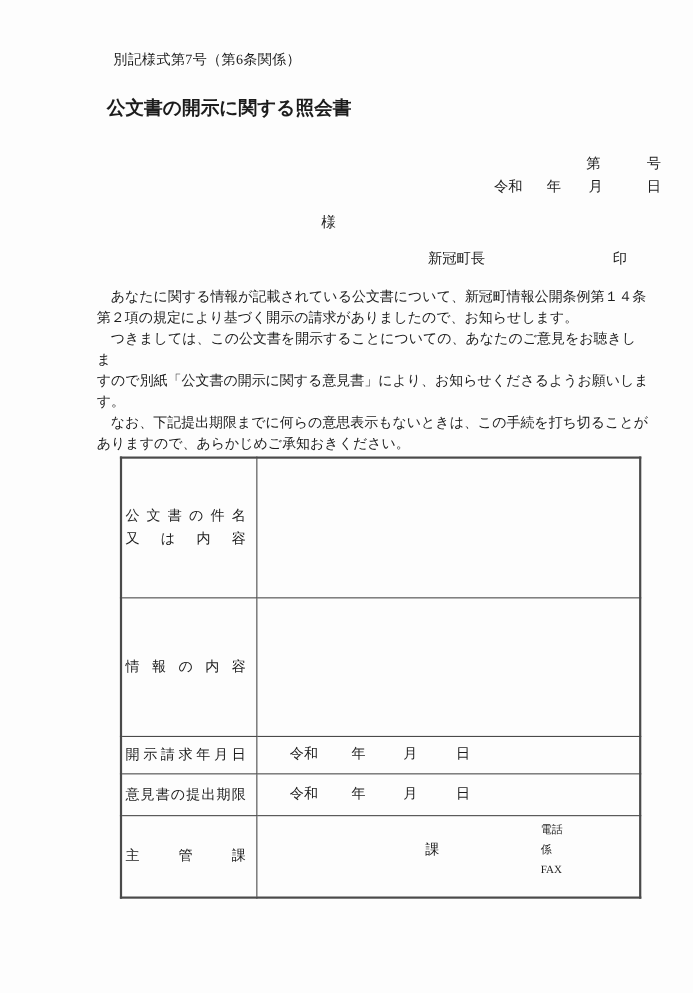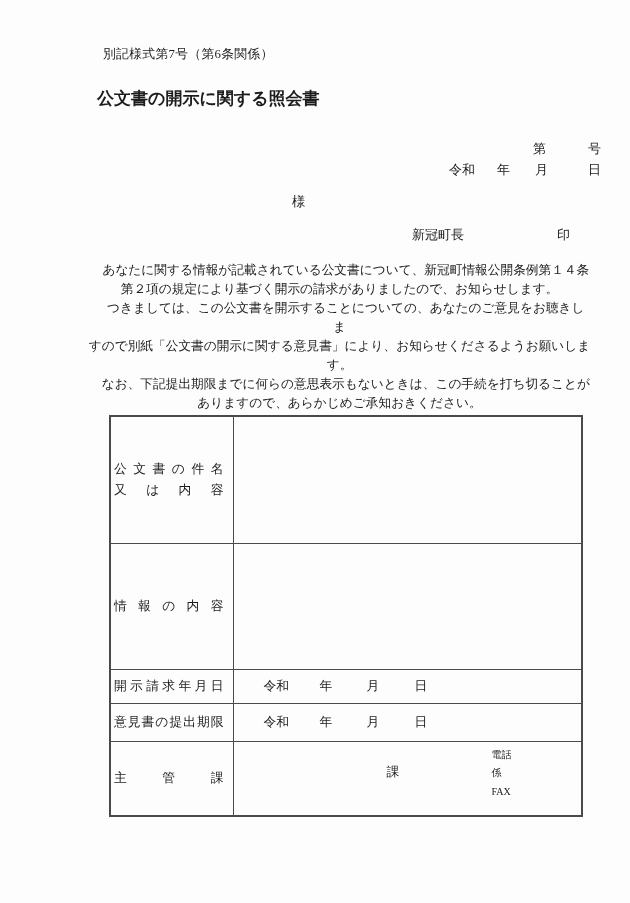--- a/index.html
+++ b/index.html
@@ -5,38 +5,38 @@
   html, body { margin: 0; padding: 0; background: #fcfcfc; }
   .page {
     position: relative;
     width: 630px;
     height: 903px;
     background: #fdfdfd;
     font-family: "Liberation Serif", "DejaVu Serif", serif;
     color: #1c1c1c;
     overflow: hidden;
   }
-  .abs { position: absolute; text-align: center; }
+  .abs { position: absolute; }
   .tok { position: absolute; font-size: 13px; white-space: nowrap; }
 
   #formNumber { left: 103px; top: 46px; font-size: 12.8px; letter-spacing: 0.3px; }
   #docTitle {
     left: 97px; top: 87px; width: 533px;
     text-align: left; font-size: 17px; font-weight: bold;
   }
 
   #numPrefix { left: 533px; top: 140px; }
   #numSuffix { left: 588px; top: 140px; }
   #dateEra   { left: 449px; top: 161px; }
   #dateYear  { left: 497px; top: 161px; }
   #dateMonth { left: 535px; top: 161px; }
   #dateDay   { left: 588px; top: 161px; }
 
   #addressee  { left: 292px; top: 193px; font-size: 13.5px; }
-  #senderName { left: 412px; top: 226px; }
+  #senderName { left: 389px; top: 226px; }
   #senderSeal { left: 557px; top: 226px; }
 
   #bodyText {
     left: 88px; top: 261px; width: 503px;
     font-size: 12.7px; line-height: 19px;
     white-space: pre-line;
     letter-spacing: 0px;
   }
 
   table#formTable {

